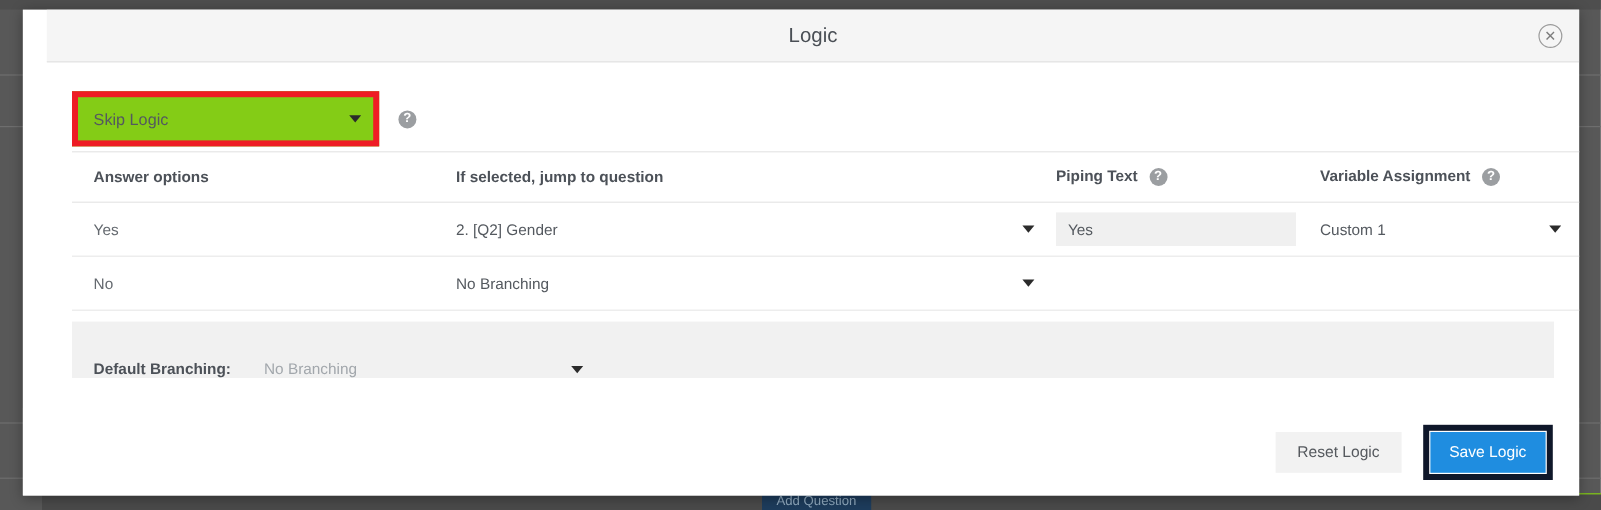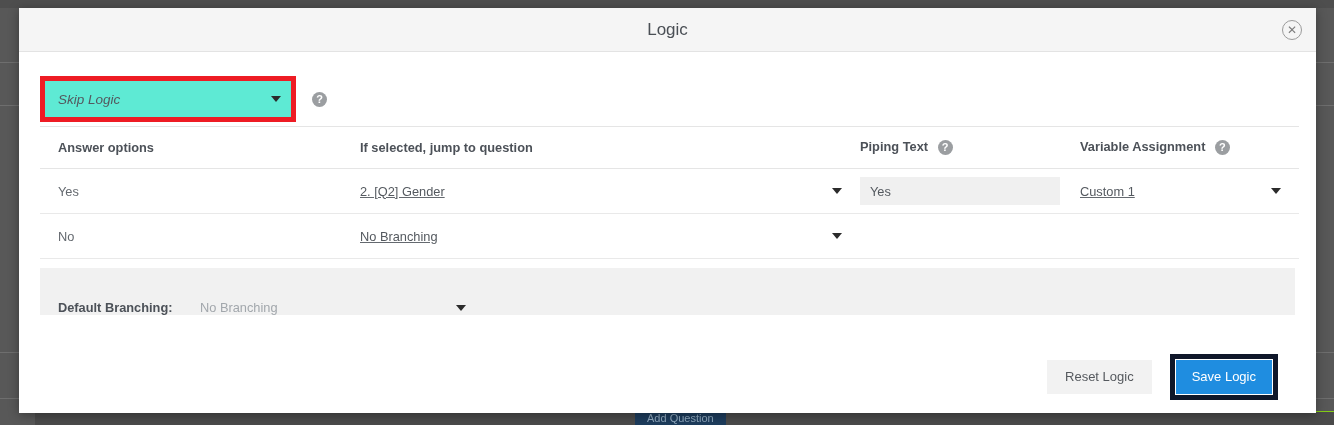--- a/index.html
+++ b/index.html
@@ -81,20 +81,21 @@
   
   .modal {
     position: absolute;
     left: 19px;
     top: 8px;
     width: 1297px;
     height: 405px;
     background: #ffffff;
     box-shadow: 0 2px 10px rgba(0,0,0,0.35);
     overflow: hidden;
+    padding-left: 20px;
   }
 
   .modal-header {
     position: relative;
     height: 44px;
     background: #f5f5f5;
     border-bottom: 1px solid #e3e3e3;
     display: flex;
     align-items: center;
     justify-content: center;
@@ -140,27 +141,26 @@
   
   .logic-select-row {
     height: 54px;
     display: flex;
     align-items: center;
     padding-left: 0;
     position: relative;
   }
   .select-highlight {
     border: 5px solid #ee1c24;
-    background: #5eead4;
+    background: #84cc16;
     width: 256px;
     height: 46px;
     display: flex;
     align-items: flex-end;
     position: relative;
-    font-style: italic;
   }
   .logic-select {
     flex: 1;
     height: 100%;
     display: flex;
     align-items: center;
     padding: 0 10px 0 13px;
     font-size: 13.5px;
     color: #54595f;
     cursor: pointer;
@@ -222,21 +222,20 @@
   .col-variable { width: 219px; }
 
   .th-pad-answer { padding-left: 18px !important; }
 
   .cell-select {
     display: flex;
     align-items: center;
     justify-content: space-between;
     padding-right: 18px;
     cursor: pointer;
-    text-decoration: underline;
   }
   .cell-select .val { color: #54595f; }
 
   .piping-input {
     width: 200px;
     height: 28px;
     background: #f0f0f0;
     border: none;
     outline: none;
     font-size: 12.8px;
@@ -264,21 +263,21 @@
     padding-right: 14px;
     color: #a2a7ac;
     cursor: pointer;
   }
   .db-hint { color: #6d7278; margin-left: 28px; }
 
   
   .modal-footer {
     position: absolute;
     left: 0;
-    right: 16px;
+    right: 0;
     bottom: 0;
     height: 73px;
     display: flex;
     align-items: center;
     justify-content: flex-end;
     padding-right: 22px;
     background: #ffffff;
   }
   .btn {
     font-size: 13px;

